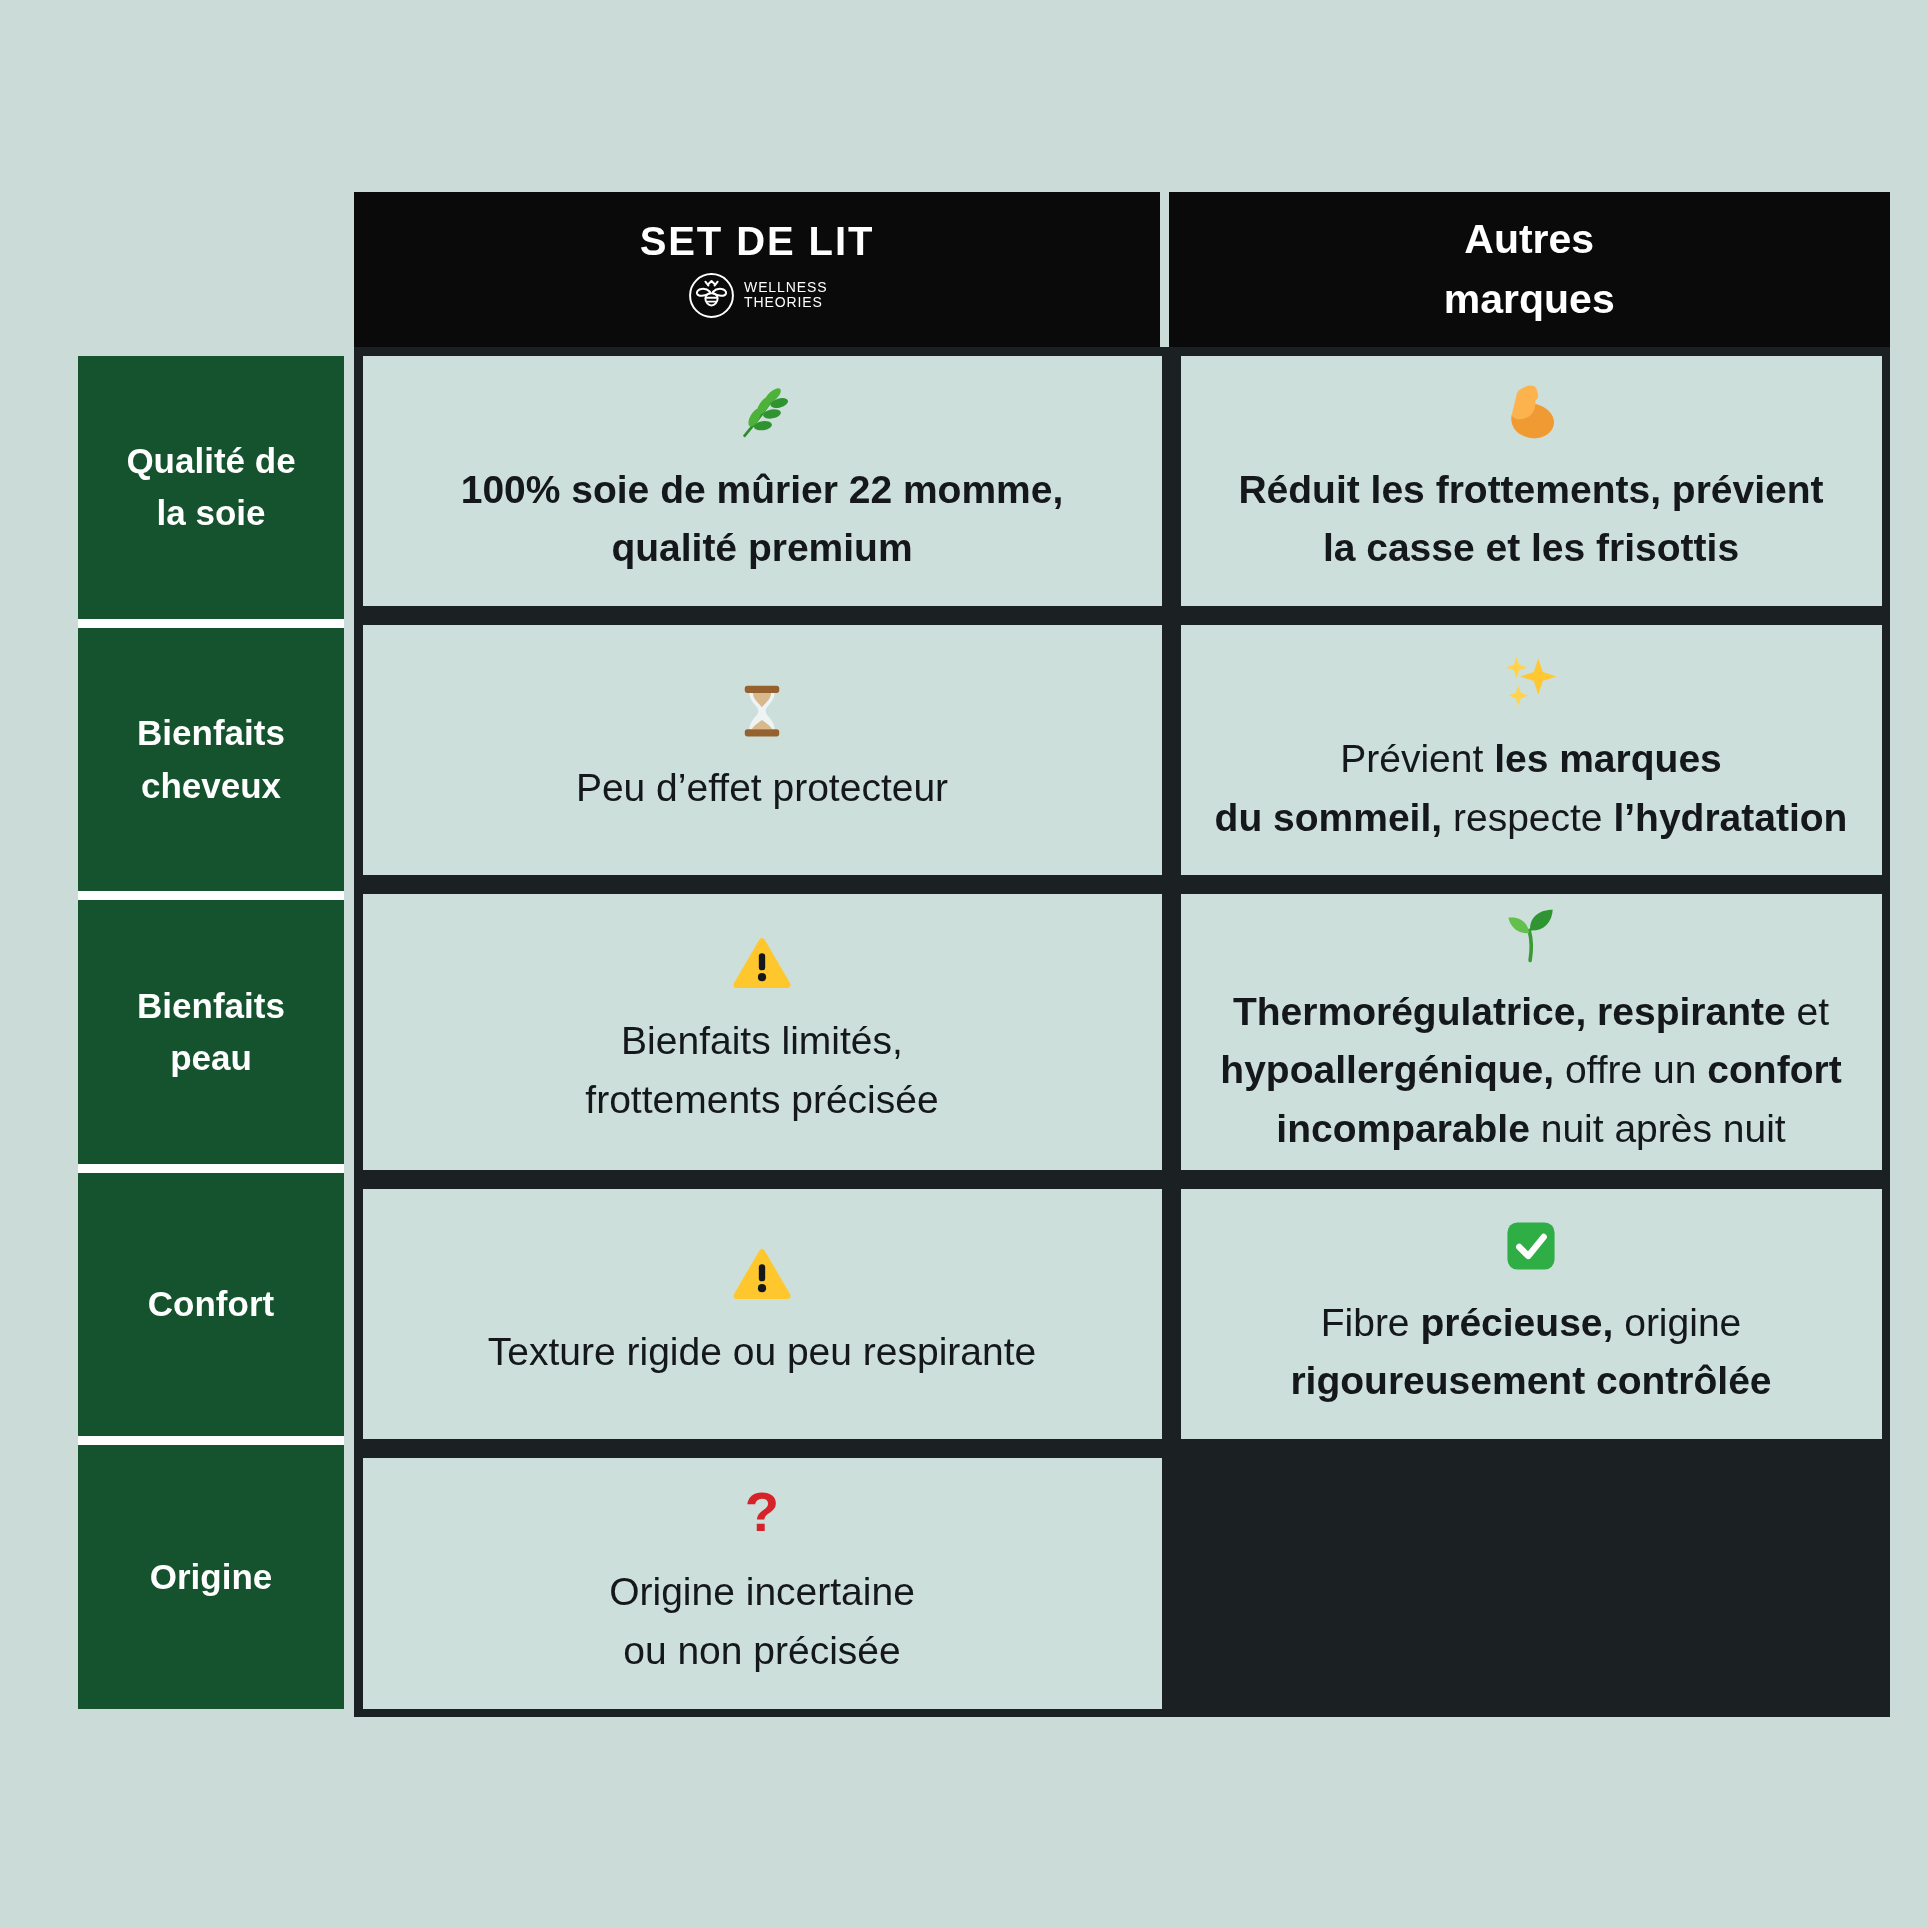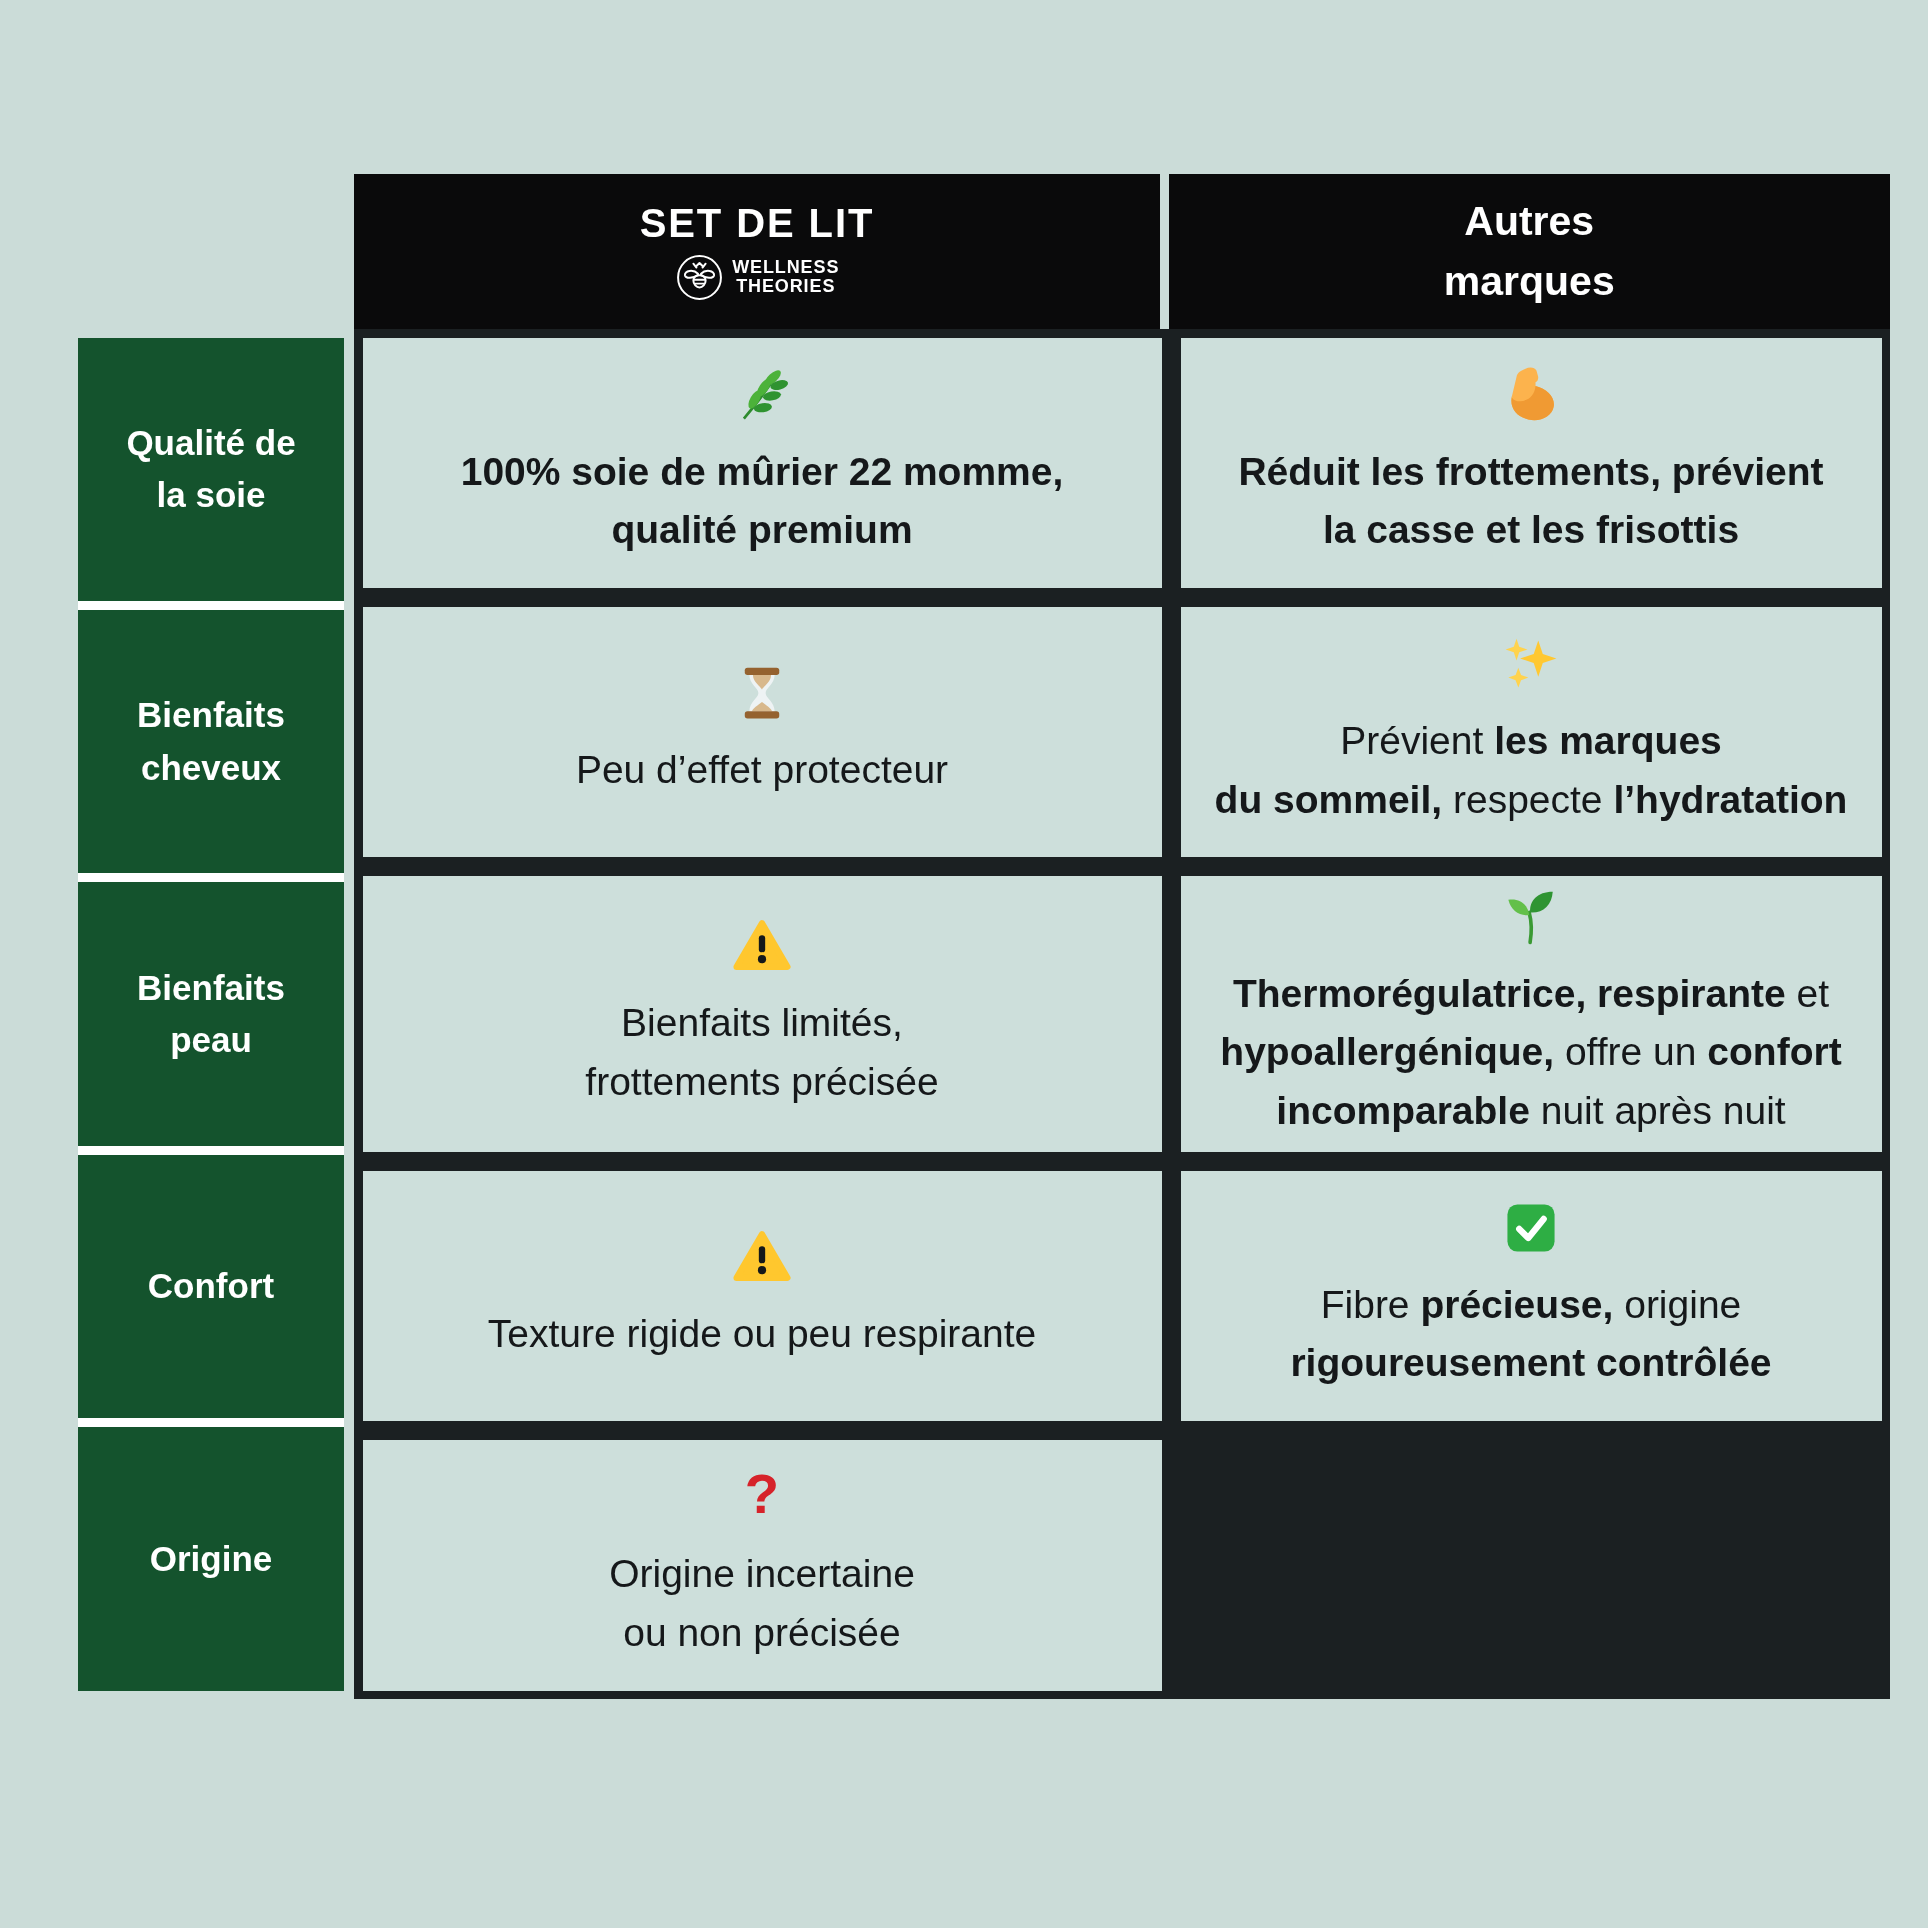--- a/index.html
+++ b/index.html
@@ -6,31 +6,31 @@
   html,body { width:1928px; height:1928px; }
   body {
     position:relative;
     background:#cbdcd8;
     font-family:"Liberation Sans", sans-serif;
     color:#15181a;
     overflow:hidden;
   }
   .canvas { position:absolute; inset:0; }
 
-  .table { position:absolute; left:78px; top:174px; width:1812px; height:1525px; }
+  .table { position:absolute; left:78px; top:192px; width:1812px; height:1525px; }
 
   
   .header-row { position:absolute; left:276px; top:0; width:1536px; height:155px; display:flex; }
   .header-box { background:#0a0a0b; color:#ffffff; display:flex; align-items:center; justify-content:center; }
   .brand-header { width:806px; margin-right:8.5px; flex-direction:column; gap:6.6px; }
   .competitor-header { flex:1; }
   .brand-title { font-size:40px; font-weight:bold; letter-spacing:1.9px; }
   .brand-logo-row { display:flex; align-items:center; gap:8.5px; }
   .bee svg { width:49px; height:49px; display:block; }
-  .brand-name { font-size:18px; font-weight:bold; line-height:1.1; letter-spacing:0.9px; text-align:center; }
+  .brand-name { font-size:14px; font-weight:normal; line-height:1.1; letter-spacing:0.9px; text-align:left; }
   .competitor-title { font-size:41px; font-weight:bold; line-height:1.45; white-space:pre-line; text-align:center; }
 
   
   .label-col { position:absolute; left:0; top:155px; width:266px; height:1370px; display:flex; flex-direction:column; padding:8.5px 0; }
   .label-box { flex:1; background:#14532d; color:#ffffff; display:flex; align-items:center; justify-content:center; text-align:center; padding:0 17px; }
   .label-box:not(:last-child) { margin-bottom:9.4px; box-shadow:0 9.4px 0 0 #ffffff; }
   .label-text { font-size:35px; font-weight:bold; line-height:1.5; white-space:pre-line; }
 
   
   .content-grid {

